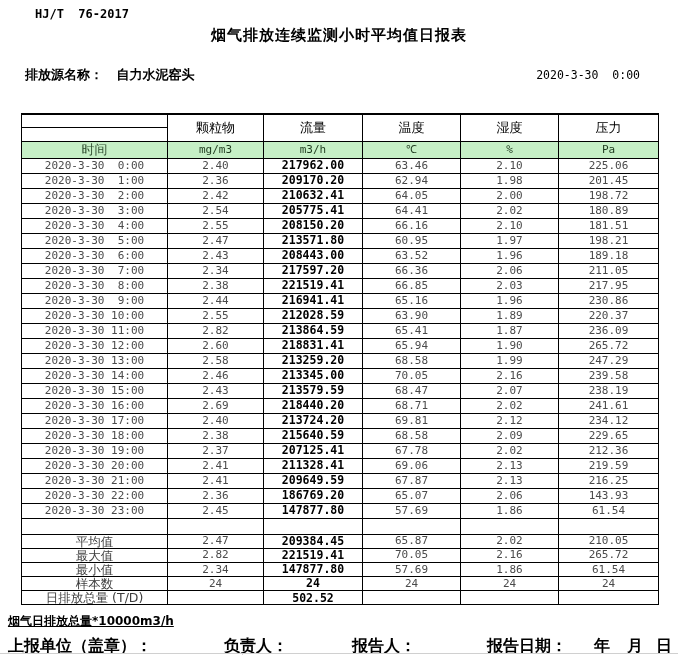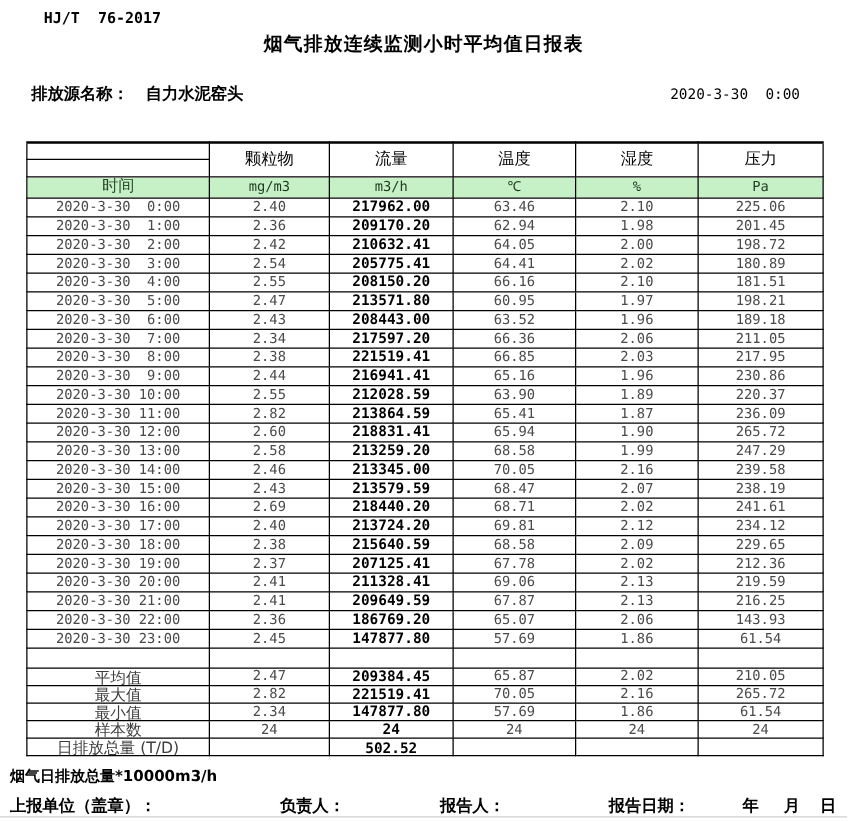--- a/index.html
+++ b/index.html
@@ -58,23 +58,23 @@
   .report tbody td.c2 { color:#000; font-weight:bold; font-size:11.5px; }
   .report tbody td.sum-label {
     font-family:"DejaVu Sans",sans-serif; font-size:12.5px; color:#3d3d3d;
   }
   .report tr.blank-row td { height:16px; }
   .report tbody.summary td { height:14px; }
 
   .foot-note {
     position:absolute; left:8px; top:613px;
     font-size:12px; font-weight:bold;
-    font-family:"DejaVu Sans",sans-serif; white-space:pre;
-  }
-  .foot-label { position:absolute; top:636px; font-size:13px; font-weight:bold; white-space:pre; }
+    font-family:"DejaVu Sans",sans-serif; white-space:pre;text-decoration:underline;
+  }
+  .foot-label { position:absolute; top:636px; font-size:16px; font-weight:bold; white-space:pre; }
   .fl-unit   { left:8px; }
   .fl-resp   { left:224px; }
   .fl-rep    { left:352px; }
   .fl-date   { left:487px;text-align:right; }
   .fl-year   { left:594px; }
   .fl-month  { left:627px; }
   .fl-day    { left:656px; }
 
   .bottom-line { position:absolute; left:0; right:0; top:653px; height:1px; background:#d0d0d0; }
 </style>

